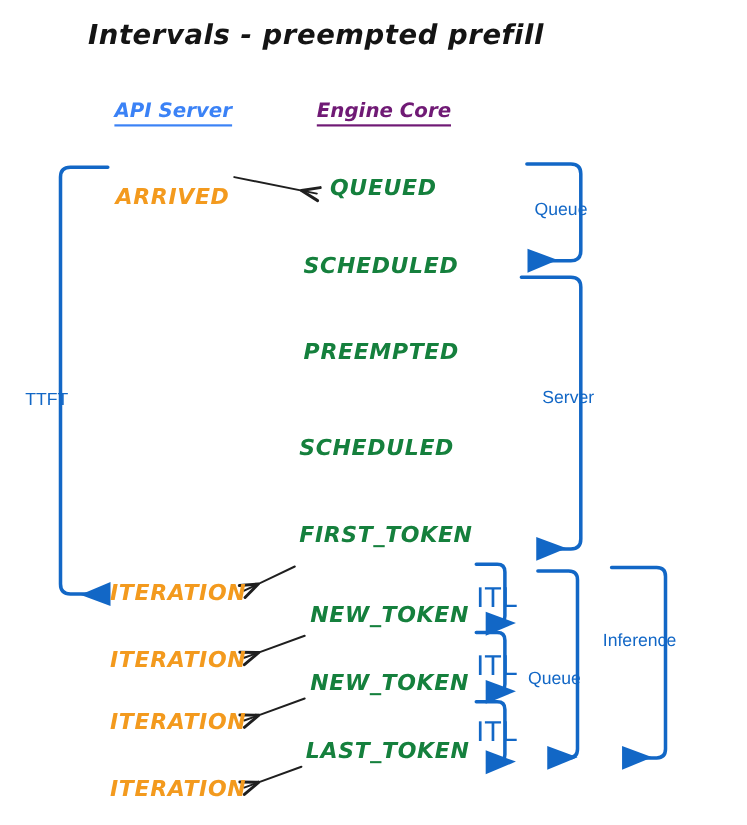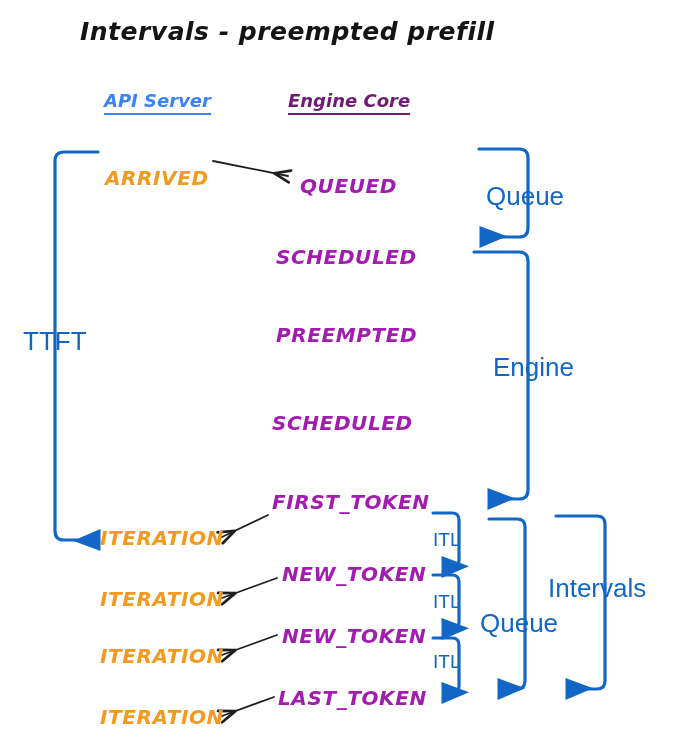--- a/index.html
+++ b/index.html
@@ -53,31 +53,31 @@
     font-size: 18px;
     white-space: nowrap;
     padding-bottom: 2px;
     border-bottom: 2px solid currentColor;
   }
   .state {
     font-size: 20px;
     letter-spacing: 0.6px;
   }
   .state.api { color: #F39A1E; }
-  .state.core { color: #a21caf; margin-top: 16px; }
+  .state.core { color: #15803d; }
   .blue-label {
     position: absolute;
     font-family: "Liberation Sans", sans-serif;
-    font-size: 26px;
+    font-size: 16px;
     color: #1267C6;
     white-space: nowrap;
     line-height: 1;
   }
   .blue-label.small {
-    font-size: 19px;
+    font-size: 26px;
   }
 </style>
 </head>
 <body>
 
 <div id="canvas">
 
   <svg id="svg-layer" viewBox="0 0 679 750">
     <defs>
       <marker id="blueArrow" markerWidth="10" markerHeight="10" refX="7.6" refY="4" orient="auto" markerUnits="strokeWidth">
@@ -151,22 +151,22 @@
 
   <div class="hand state core" style="left:300px; top:160px;">QUEUED</div>
   <div class="hand state core" style="left:276px; top:231px;">SCHEDULED</div>
   <div class="hand state core" style="left:276px; top:309px;text-align:center;">PREEMPTED</div>
   <div class="hand state core" style="left:272px; top:397px;">SCHEDULED</div>
   <div class="hand state core" style="left:272px; top:476px;">FIRST_TOKEN</div>
   <div class="hand state core" style="left:282px; top:548px;">NEW_TOKEN</div>
   <div class="hand state core" style="left:282px; top:610px;">NEW_TOKEN</div>
   <div class="hand state core" style="left:278px; top:672px;">LAST_TOKEN</div>
 
-  <div class="blue-label" style="left:23px; top:328px;">TTFT</div>
+  <div class="blue-label" style="left:23px; top:356px;">TTFT</div>
   <div class="blue-label" style="left:486px; top:183px;">Queue</div>
-  <div class="blue-label" style="left:493px; top:354px;">Engine</div>
+  <div class="blue-label" style="left:493px; top:354px;">Server</div>
   <div class="blue-label small" style="left:433px; top:530px;">ITL</div>
   <div class="blue-label small" style="left:433px; top:592px;">ITL</div>
   <div class="blue-label small" style="left:433px; top:652px;">ITL</div>
   <div class="blue-label" style="left:480px; top:610px;">Queue</div>
-  <div class="blue-label" style="left:548px; top:575px;">Intervals</div>
+  <div class="blue-label" style="left:548px; top:575px;">Inference</div>
 
 </div>
 
 </body></html>

